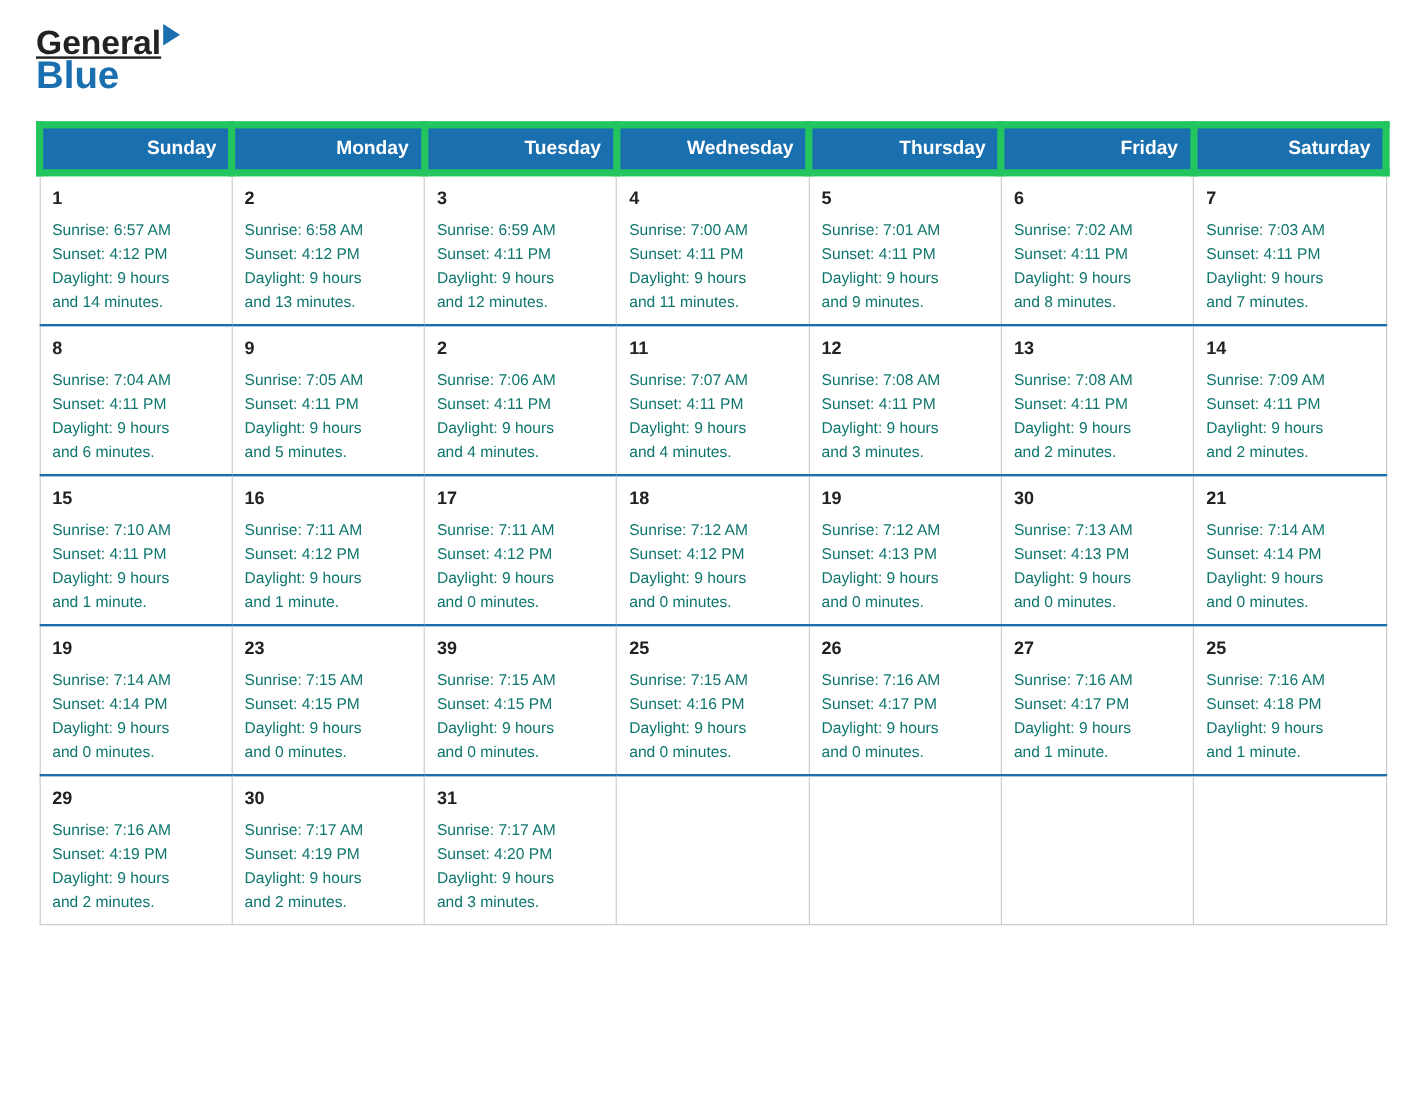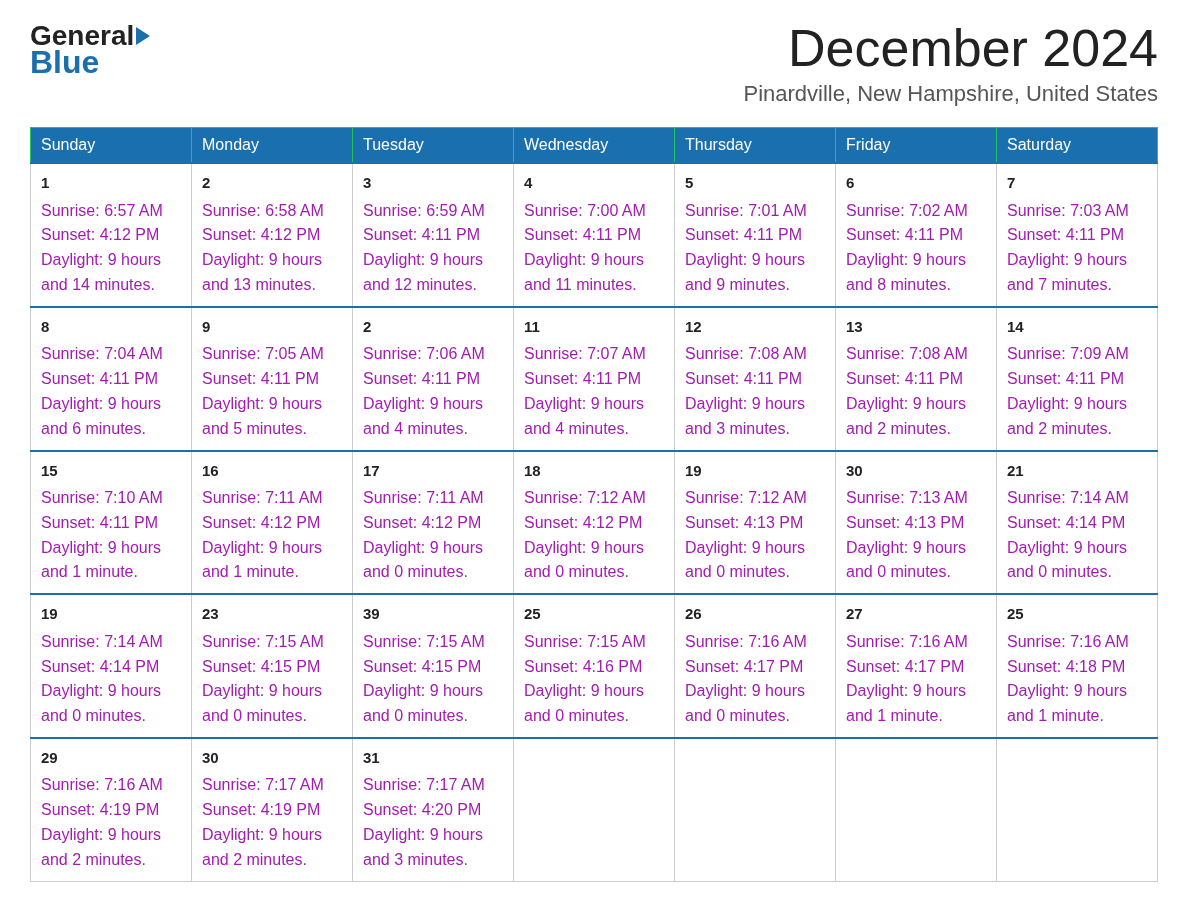--- a/index.html
+++ b/index.html
@@ -19,22 +19,23 @@
     .logo {
       display: flex;
       flex-direction: column;
       align-items: flex-start;
     }
     .logo-text {
       font-size: 28px;
       font-weight: bold;
       color: #222;
       display: flex;
-      align-items: center;
+      align-items: flex-start;
       gap: 0;
+      text-decoration: underline;
     }
     .logo-general {
       color: #222;
     }
     .logo-arrow {
       display: inline-block;
       width: 0;
       height: 0;
       border-left: 14px solid #1a6faf;
       border-top: 9px solid transparent;
@@ -59,45 +60,45 @@
     }
     .calendar {
       width: 100%;
       border-collapse: collapse;
       border: 1px solid #ccc;
     }
     .calendar th {
       background-color: #1a6faf;
       color: #fff;
       font-size: 16px;
-      font-weight: normal;
+      font-weight: bold;
       padding: 8px 10px;
-      text-align: left;
-      border: 1px solid #22c55e;
+      text-align: right;
+      border: 6px solid #22c55e;
     }
     .calendar td {
       vertical-align: top;
       padding: 8px 10px;
       border: 1px solid #ccc;
       width: 14.28%;
       min-height: 110px;
       font-size: 13px;
       line-height: 1.5;
       color: #333;
     }
     .day-number {
       font-size: 15px;
       font-weight: bold;
       color: #222;
       display: block;
       margin-bottom: 4px;
     }
     .day-info {
-      font-size: 16px;
-      color: #a21caf;
+      font-size: 13px;
+      color: #0f766e;
       line-height: 1.55;
     }
     .empty-cell {
       background: #fff;
     }
     .calendar tr td {
       border-top: 2px solid #1a6faf;
     }
     .calendar tr td + td {
       border-top: 2px solid #1a6faf;
@@ -115,24 +116,20 @@
 <div class="header-section">
   <div class="logo">
     <div class="logo-text">
       <span class="logo-general">General</span>
         <span class="logo-arrow"></span>
         <br>
     </div>
     <div style="margin-top:-8px; margin-left:0;">
       <span style="font-size:32px; font-weight:bold; color:#1a6faf;">Blue</span>
     </div>
-  </div>
-  <div class="title-section">
-    <div class="month-title">December 2024</div>
-    <div class="location-title">Pinardville, New Hampshire, United States</div>
   </div>
 </div>
 
 <table class="calendar">
   <thead>
     <tr>
       <th>Sunday</th>
       <th>Monday</th>
       <th>Tuesday</th>
       <th>Wednesday</th>

